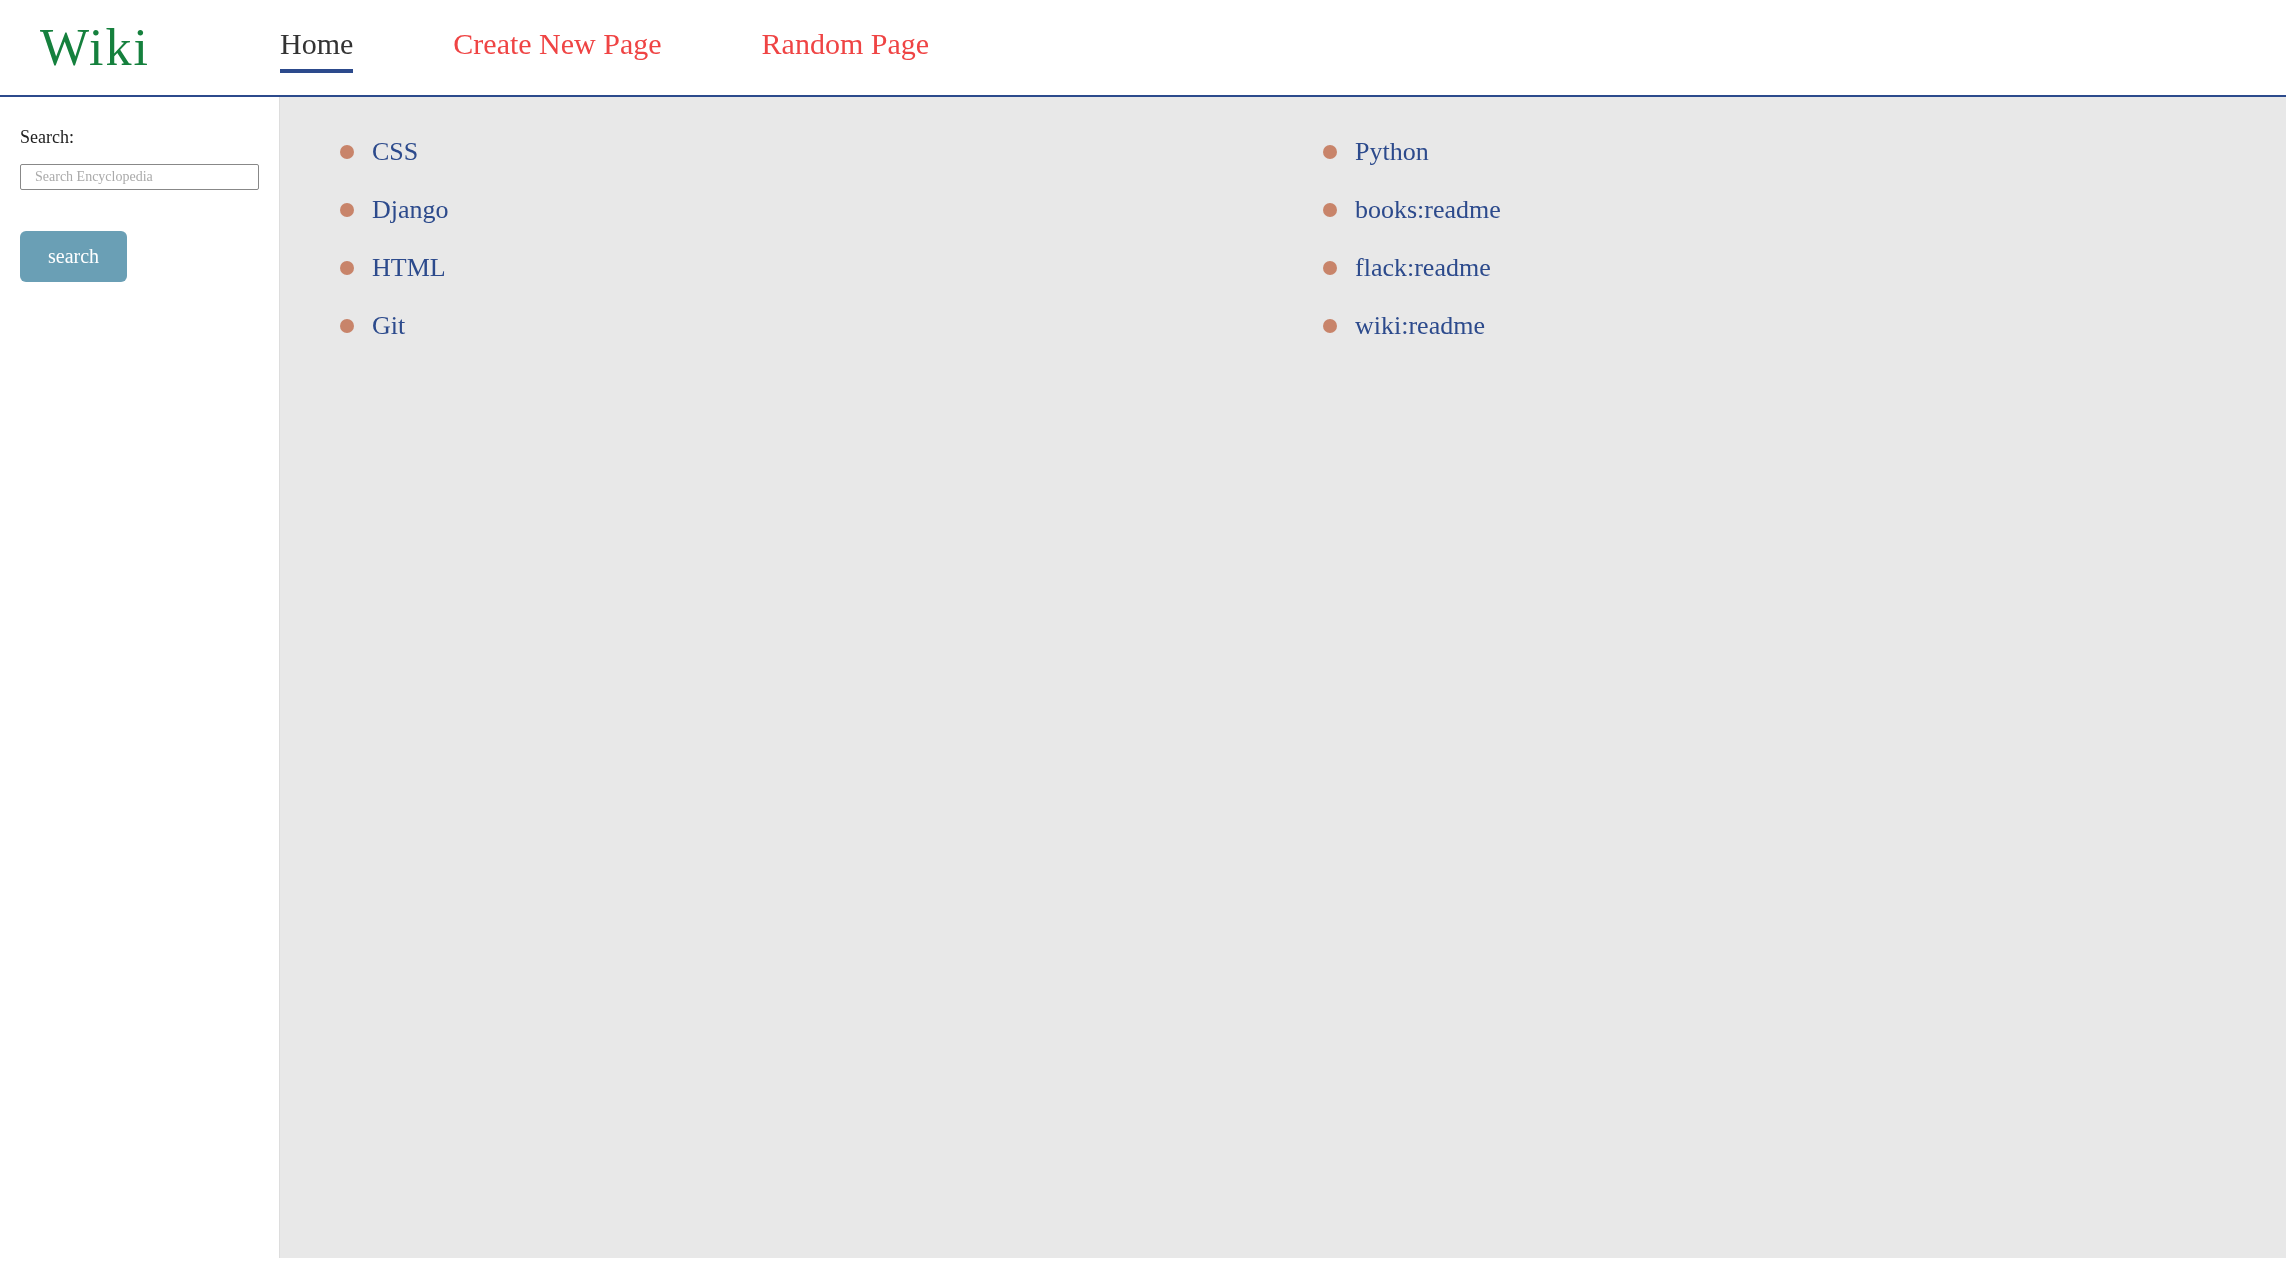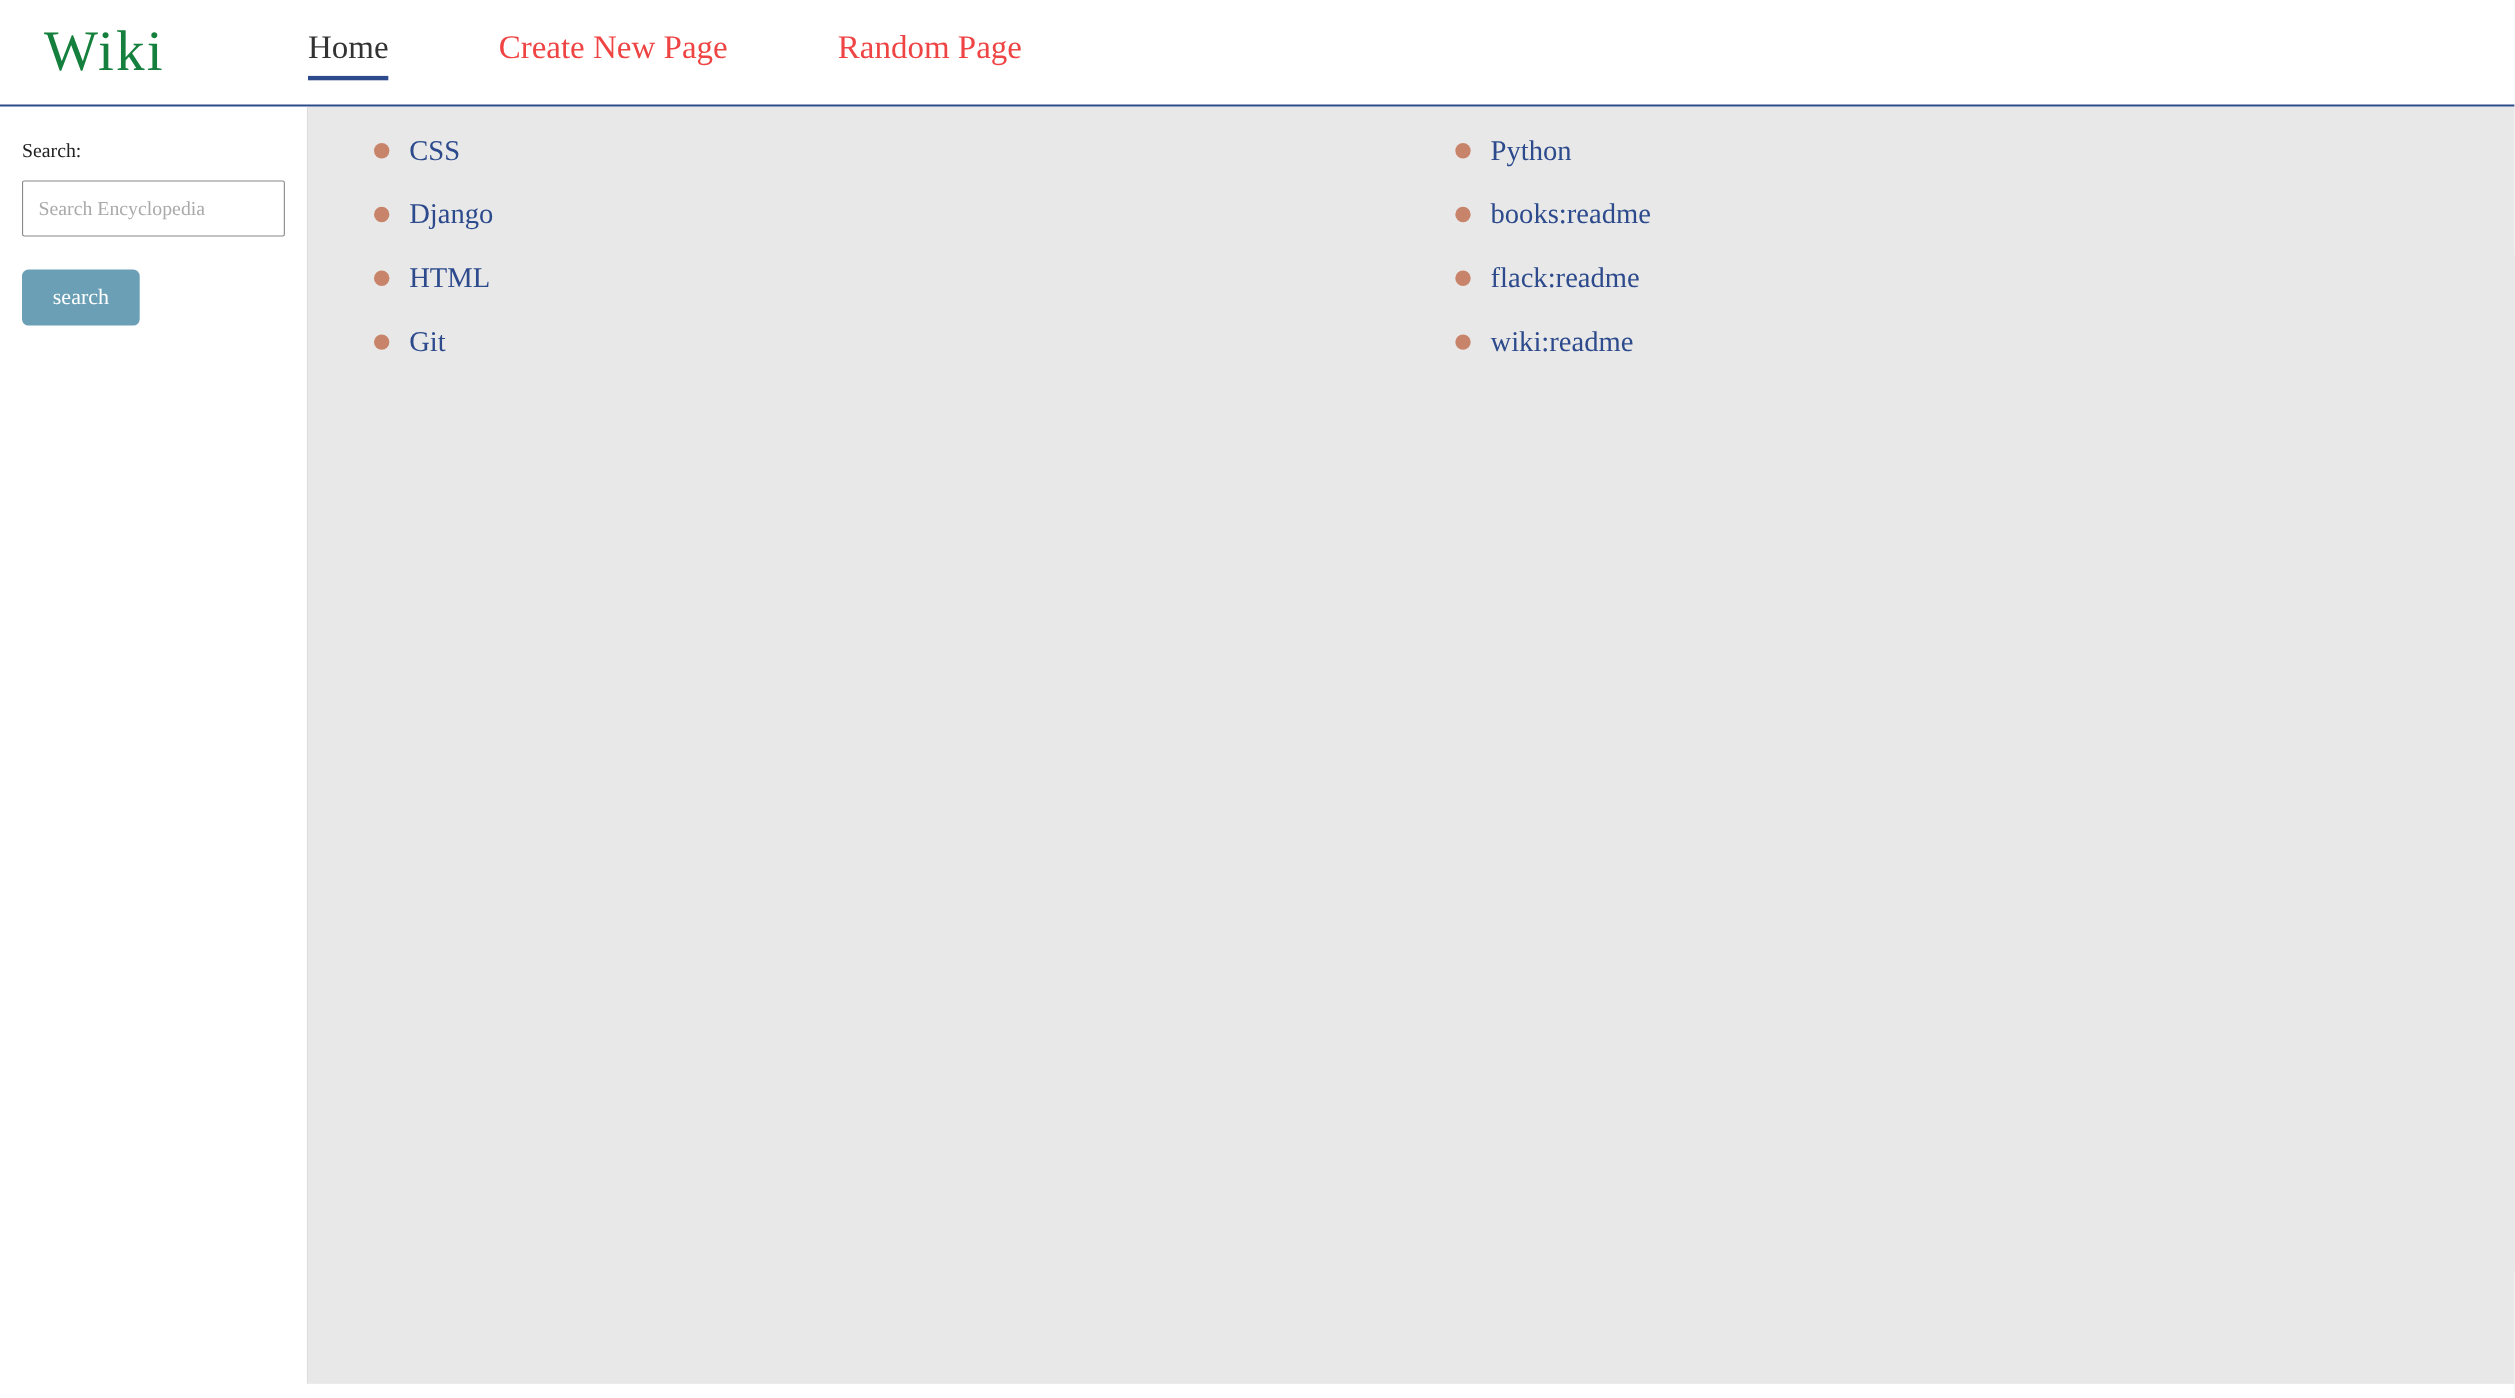--- a/index.html
+++ b/index.html
@@ -80,28 +80,28 @@
 
     .search-label {
       font-size: 18px;
       color: #222;
       margin-bottom: 16px;
       font-family: Georgia, serif;
     }
 
     .search-input {
       width: 100%;
-      padding: 14px 14px;
-      font-size: 18px;
+      padding: 4px 14px;
+      font-size: 14px;
       border: 1.5px solid #888;
       border-radius: 2px;
       font-family: Georgia, serif;
       color: #aaa;
       outline: none;
-      margin-bottom: 30px;
+      margin-bottom: 41px;
     }
 
     .search-input::placeholder {
       color: #aaa;
     }
 
     .search-button {
       padding: 14px 28px;
       font-size: 20px;
       background: #6a9fb5;
@@ -109,21 +109,21 @@
       border: none;
       border-radius: 6px;
       cursor: pointer;
       font-family: Georgia, serif;
     }
 
     
     .content {
       flex: 1;
       background: #e8e8e8;
-      padding: 25px 60px;
+      padding: 40px 60px;
     }
 
     .entries-grid {
       display: grid;
       grid-template-columns: 1fr 1fr;
       gap: 0;
       column-gap: 80px;
     }
 
     .entries-column {

